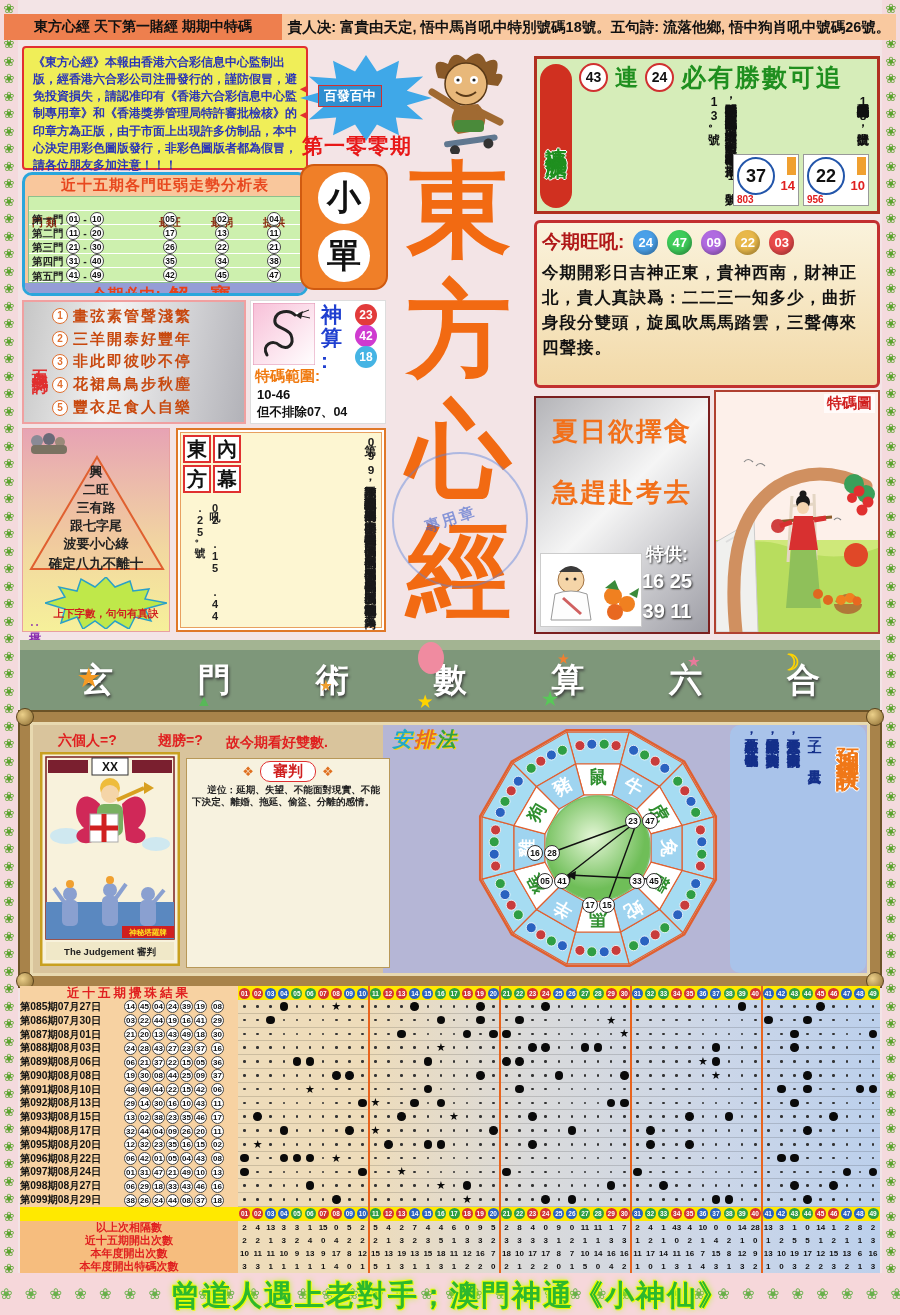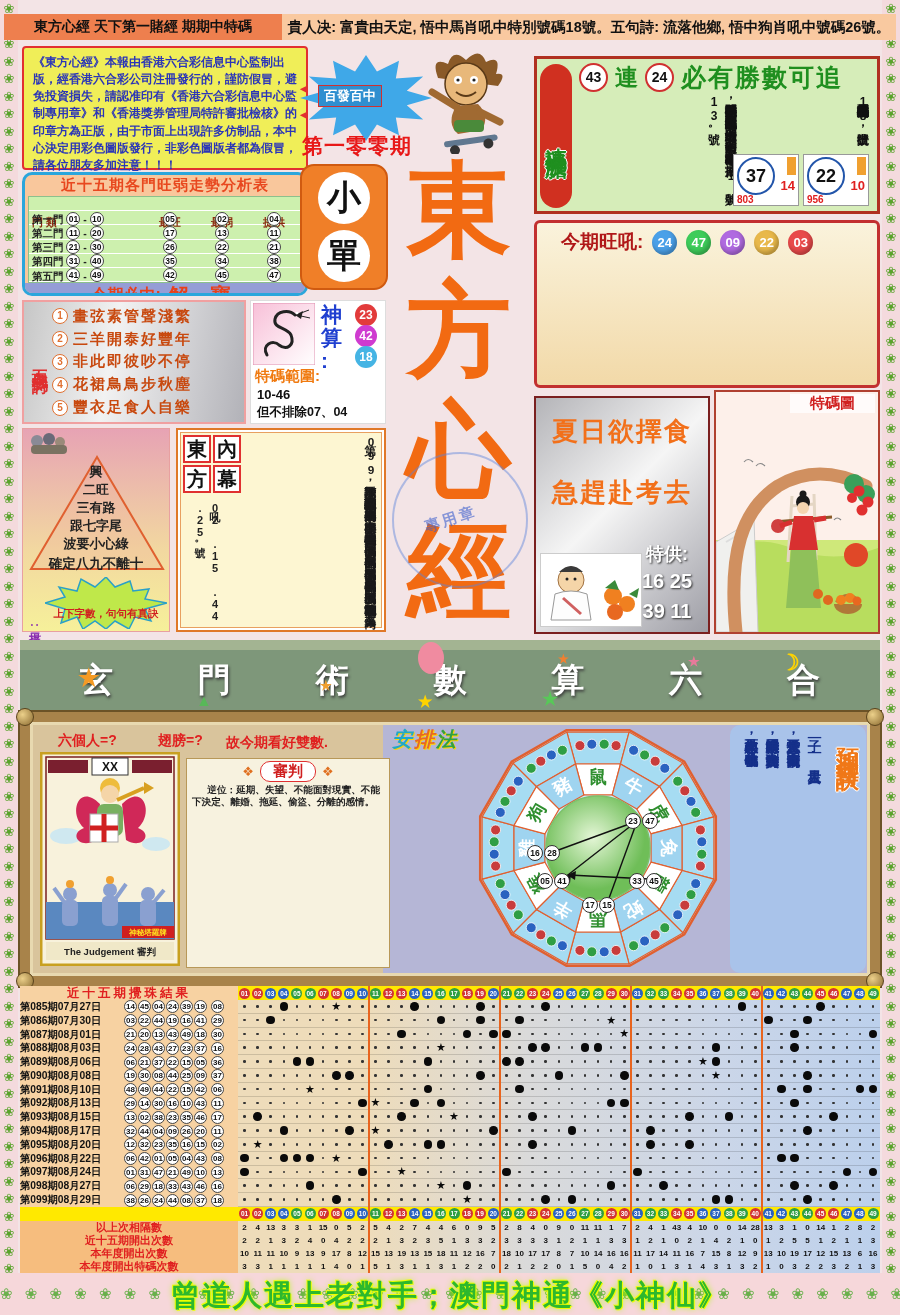--- a/index.html
+++ b/index.html
@@ -107,38 +107,38 @@
   .lm-bodyB{position:absolute;left:42px;top:36px;width:160px;height:114px;writing-mode:vertical-rl;
      text-orientation:upright;font-size:12px;font-weight:700;line-height:17px;color:#111;}
   .stamp{position:absolute;bottom:5px;width:64px;height:50px;background:#fff;border:1px solid #999;}
   .stamp .big{position:absolute;left:3px;top:2px;width:34px;height:34px;border:2px solid #2255aa;
      border-radius:50%;color:#111;font-size:18px;font-weight:800;text-align:center;line-height:34px;}
   .stamp .sm{position:absolute;right:3px;bottom:12px;color:#e02020;font-size:13px;font-weight:800;}
   .stamp .code{position:absolute;left:3px;bottom:0px;color:#e02020;font-size:10px;font-weight:700;}
   .stamp .chip{position:absolute;right:2px;top:2px;width:9px;height:18px;background:#f0a030;}
   
   .wang{left:534px;top:220px;width:346px;height:168px;background:linear-gradient(#faf3dc,#f2d9a8);
-     border:3px solid #c23030;border-radius:6px;box-sizing:border-box;padding:6px 24px;}
+     border:3px solid #c23030;border-radius:6px;box-sizing:border-box;padding:6px 5px;}
   .wang-head{display:flex;align-items:center;gap:9px;}
   .wang-label{color:#b01818;font-size:19px;font-weight:800;}
   .ball{width:25px;height:25px;border-radius:50%;color:#fff;font-size:13px;font-weight:800;
      text-align:center;line-height:25px;box-shadow:inset -2px -3px 4px rgba(0,0,0,.25);}
   .wang-body{margin-top:5px;font-family:"Liberation Serif",serif;font-weight:700;font-size:16.5px;
      line-height:1.52;color:#111;letter-spacing:1px;}
   
   .summer{left:534px;top:396px;width:176px;height:238px;border:2px solid #7a1f1f;box-sizing:border-box;
      background:linear-gradient(135deg,#b4b4b8,#f5f5f5 45%,#9e9ea6);}
   .sum-l{width:100%;text-align:center;color:#f2701a;font-size:26px;font-weight:800;letter-spacing:2px;}
   .sum-sp{position:absolute;right:5px;bottom:6px;width:72px;text-align:center;}
   .sum-sp .lab{color:#fff;font-size:18px;font-weight:800;text-shadow:1px 1px 2px #333;}
   .sum-sp .nums{color:#fff;font-size:20px;font-weight:800;text-shadow:1px 1px 2px #333;line-height:30px;}
   
   .tema{left:714px;top:390px;width:166px;height:244px;border:2px solid #b04030;box-sizing:border-box;background:#fdf0ea;}
   .tema-label{position:absolute;top:2px;right:3px;color:#d02020;font-size:15px;font-weight:800;
-     background:rgba(255,255,255,.75);padding:0 20px;z-index:2;}
+     background:rgba(255,255,255,.75);padding:0 3px;z-index:2;}
   
   .banner{left:20px;top:640px;width:860px;height:72px;background:#7e977a;overflow:hidden;}
   .banner .sliver{position:absolute;left:0;top:0;width:100%;height:10px;background:#a3b492;}
   .banner .chars{position:absolute;left:60px;right:60px;top:18px;display:flex;justify-content:space-between;}
   .banner .chars span{color:#fff;font-size:33px;font-weight:800;text-shadow:1px 2px 3px #3a3a3a;}
   .spark{position:absolute;font-weight:800;}
   
   .frame{left:20px;top:712px;width:860px;height:274px;box-sizing:border-box;border:10px solid #a8834a;
      background:linear-gradient(90deg,#d9c49c 0,#d9c49c 42%,#b5b6d6 42%,#b5b6d6 100%);
      box-shadow:inset 0 0 0 3px #e8d9b0,0 0 0 2px #6b5226;}
@@ -556,20 +556,21 @@
     <div class="wang-head">
       <span class="wang-label">今期旺吼:</span>
       <span id="wang-balls" style="display:flex;gap:9px;">
           <div class="ball" style="background: rgb(74, 160, 232);">24</div>
           <div class="ball" style="background: rgb(62, 204, 90);">47</div>
           <div class="ball" style="background: rgb(176, 106, 224);">09</div>
           <div class="ball" style="background: rgb(232, 184, 74);">22</div>
           <div class="ball" style="background: rgb(232, 74, 74);">03</div>
         </span>
     </div>
+    <div class="wang-body">今期開彩日吉神正東，貴神西南，財神正北，貴人真訣爲：二二三一知多少，曲折身段分雙頭，旋風吹馬馬踏雲，三聲傳來四聲接。</div>
   </div>
 
   <div class="abs summer">
     <div class="sum-l" style="margin-top:16px;">夏日欲擇食</div>
     <div class="sum-l" style="margin-top:26px;">急趕赴考去</div>
     <svg class="abs" style="left:4px;bottom:5px;background:#fff;border:1px solid #ccc;" width="100" height="72">
       <circle cx="30" cy="26" r="13" fill="#f5d5a8" stroke="#a07040"></circle>
       <path d="M18,18 Q30,6 42,18" fill="#3a3a3a"></path>
       <circle cx="26" cy="25" r="1.5" fill="#222"></circle>
         <circle cx="34" cy="25" r="1.5" fill="#222"></circle>

